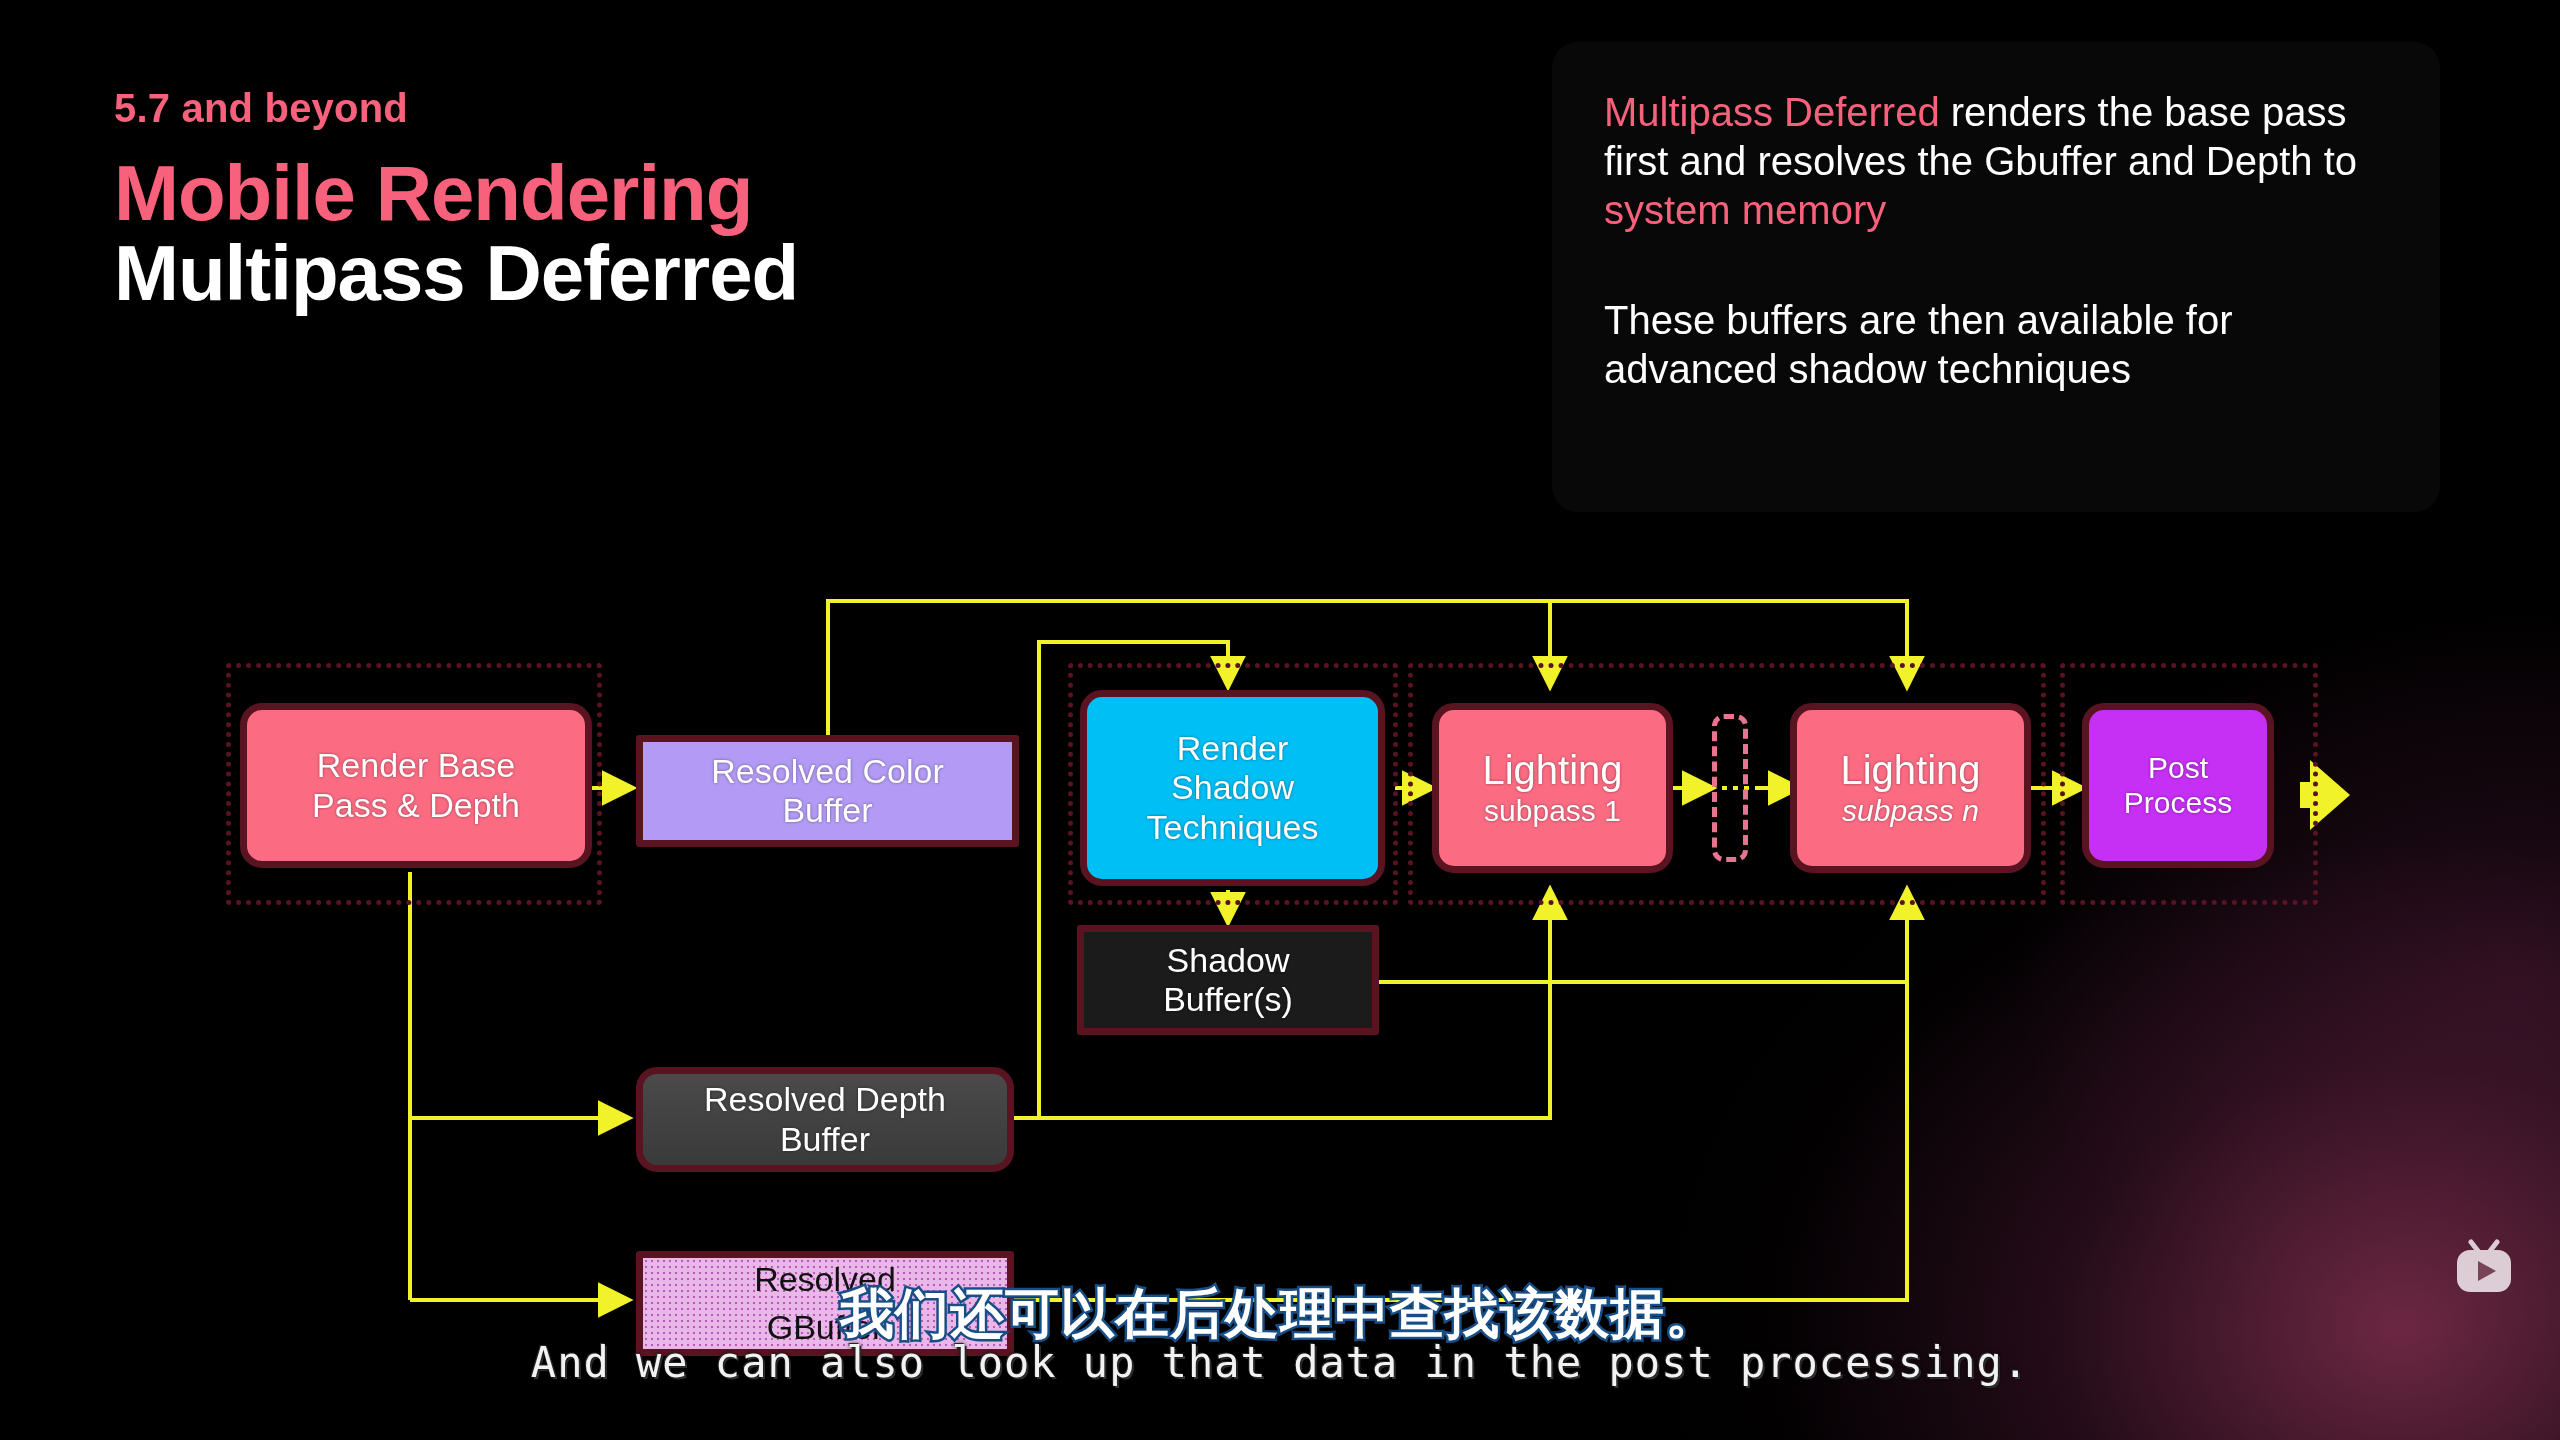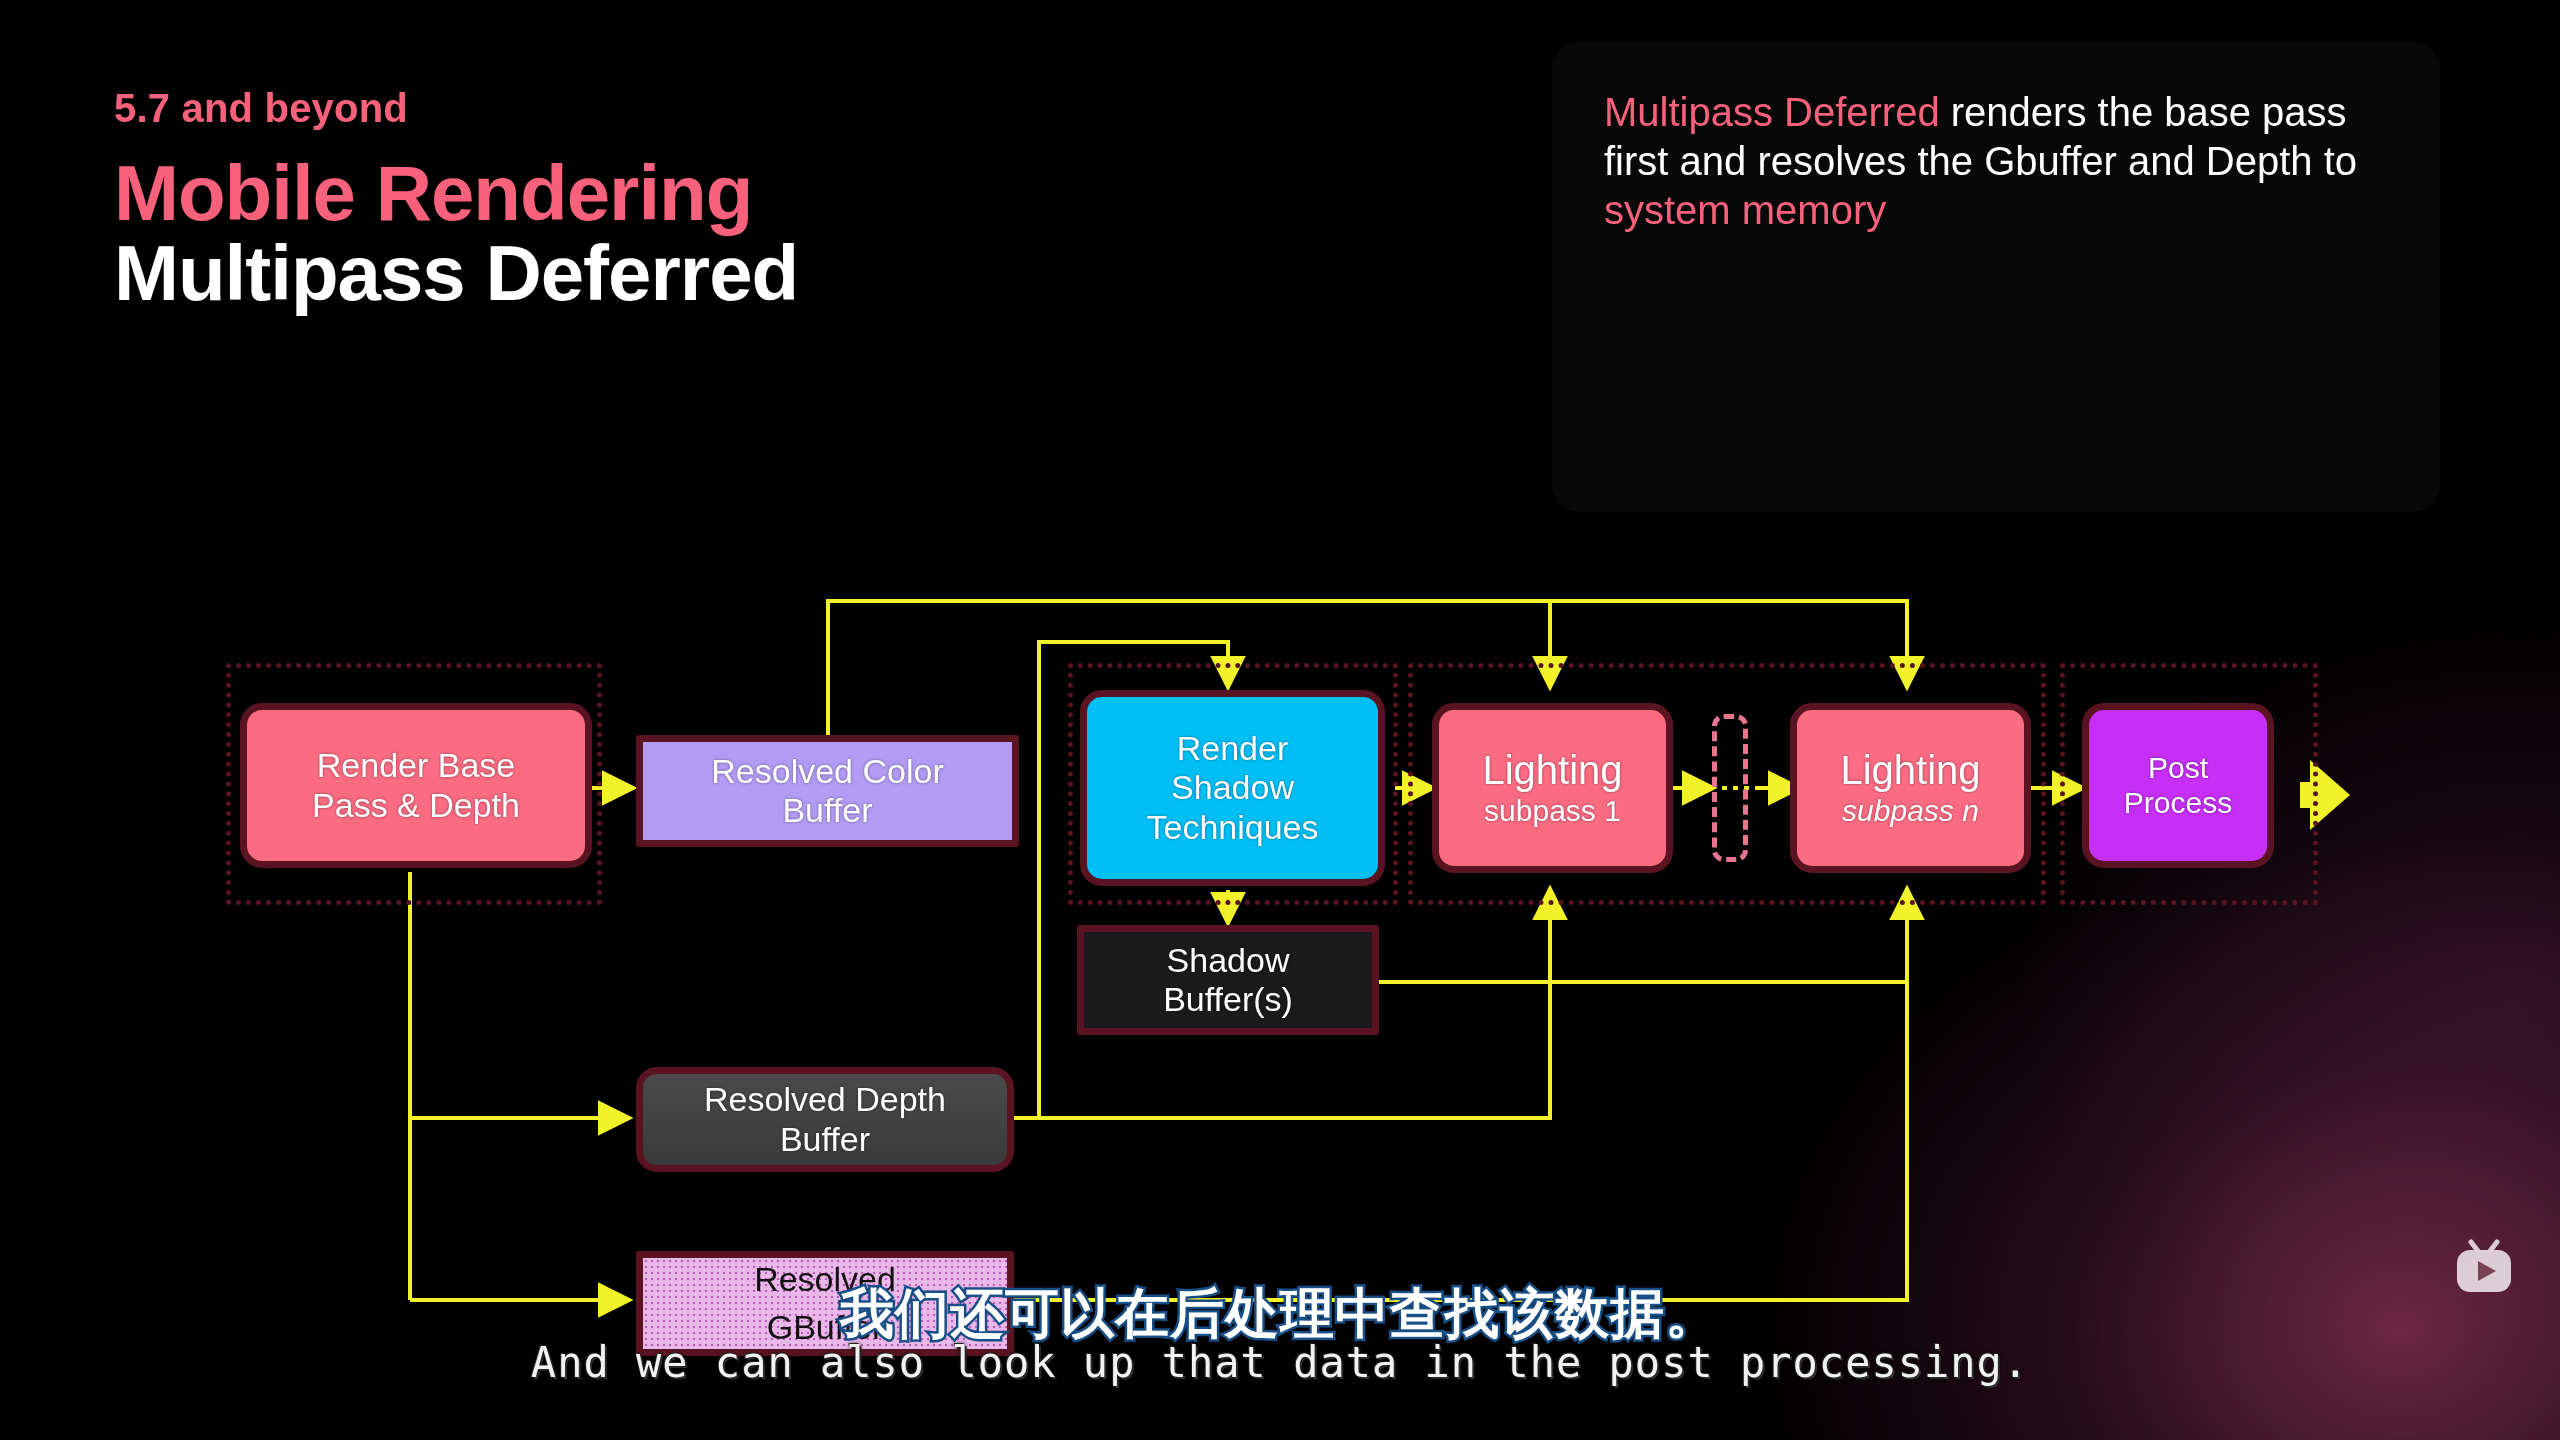--- a/index.html
+++ b/index.html
@@ -157,20 +157,21 @@
 <div id="stage">
 
   <div id="title-block">
     <div id="eyebrow">5.7 and beyond</div>
     <div id="title-main">Mobile Rendering</div>
     <div id="title-sub">Multipass Deferred</div>
   </div>
 
   <div id="callout">
     <p><span class="hl">Multipass Deferred</span><span> renders the base pass first and resolves the Gbuffer and Depth to </span><span class="hl">system memory</span></p>
+    <p class="second">These buffers are then available for advanced shadow techniques</p>
   </div>
 
   <div id="diagram">
 
     <svg id="wires" viewBox="0 0 2560 1440">
       <defs>
         <marker id="ah" markerWidth="9" markerHeight="9" refX="7.6" refY="4.5" orient="auto">
           <path d="M0,0 L9,4.5 L0,9 z" fill="#F2F22A"></path>
         </marker>
         <marker id="ahbig" markerWidth="7" markerHeight="9" refX="5.6" refY="4.5" orient="auto">

